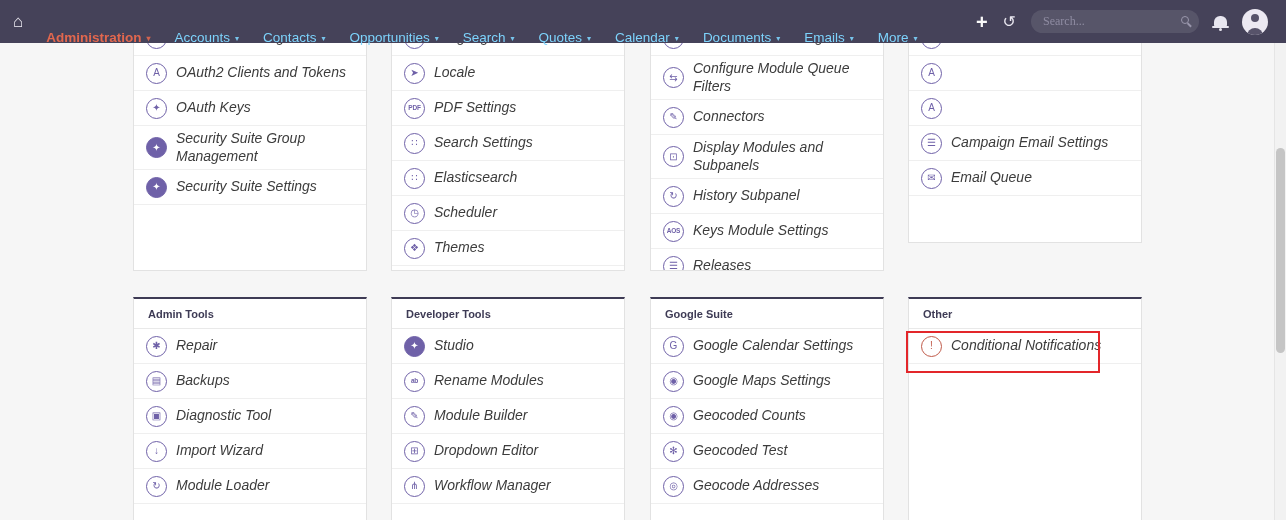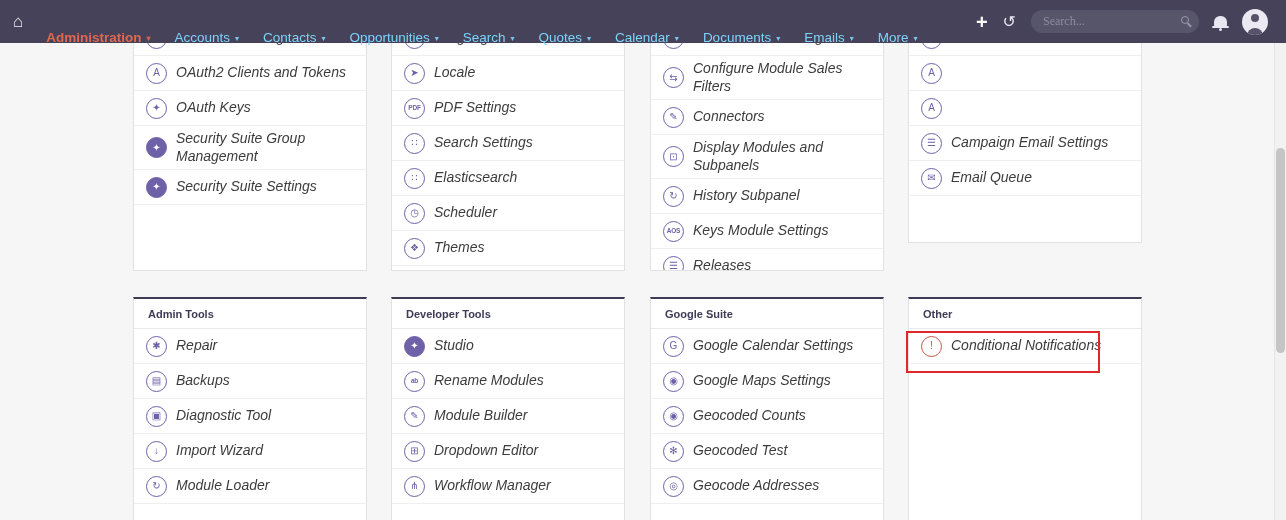--- a/index.html
+++ b/index.html
@@ -214,21 +214,21 @@
     </div>
   </div>
 <div class="panel r1 c3 h228">
     <div class="list offset">
       <div class="item">
         <span class="icon">◍</span>
         <span class="label">Case Module Settings</span>
       </div>
       <div class="item">
         <span class="icon">⇆</span>
-        <span class="label">Configure Module Sales Filters</span>
+        <span class="label">Configure Module Queue Filters</span>
       </div>
       <div class="item">
         <span class="icon">✎</span>
         <span class="label">Connectors</span>
       </div>
       <div class="item">
         <span class="icon">⊡</span>
         <span class="label">Display Modules and Subpanels</span>
       </div>
       <div class="item">

